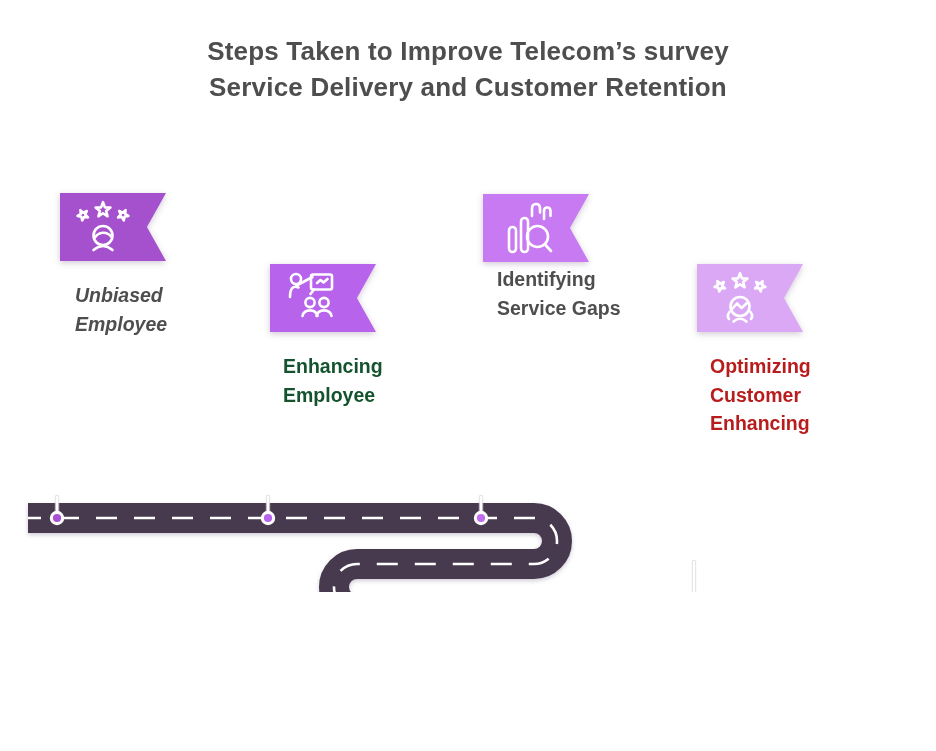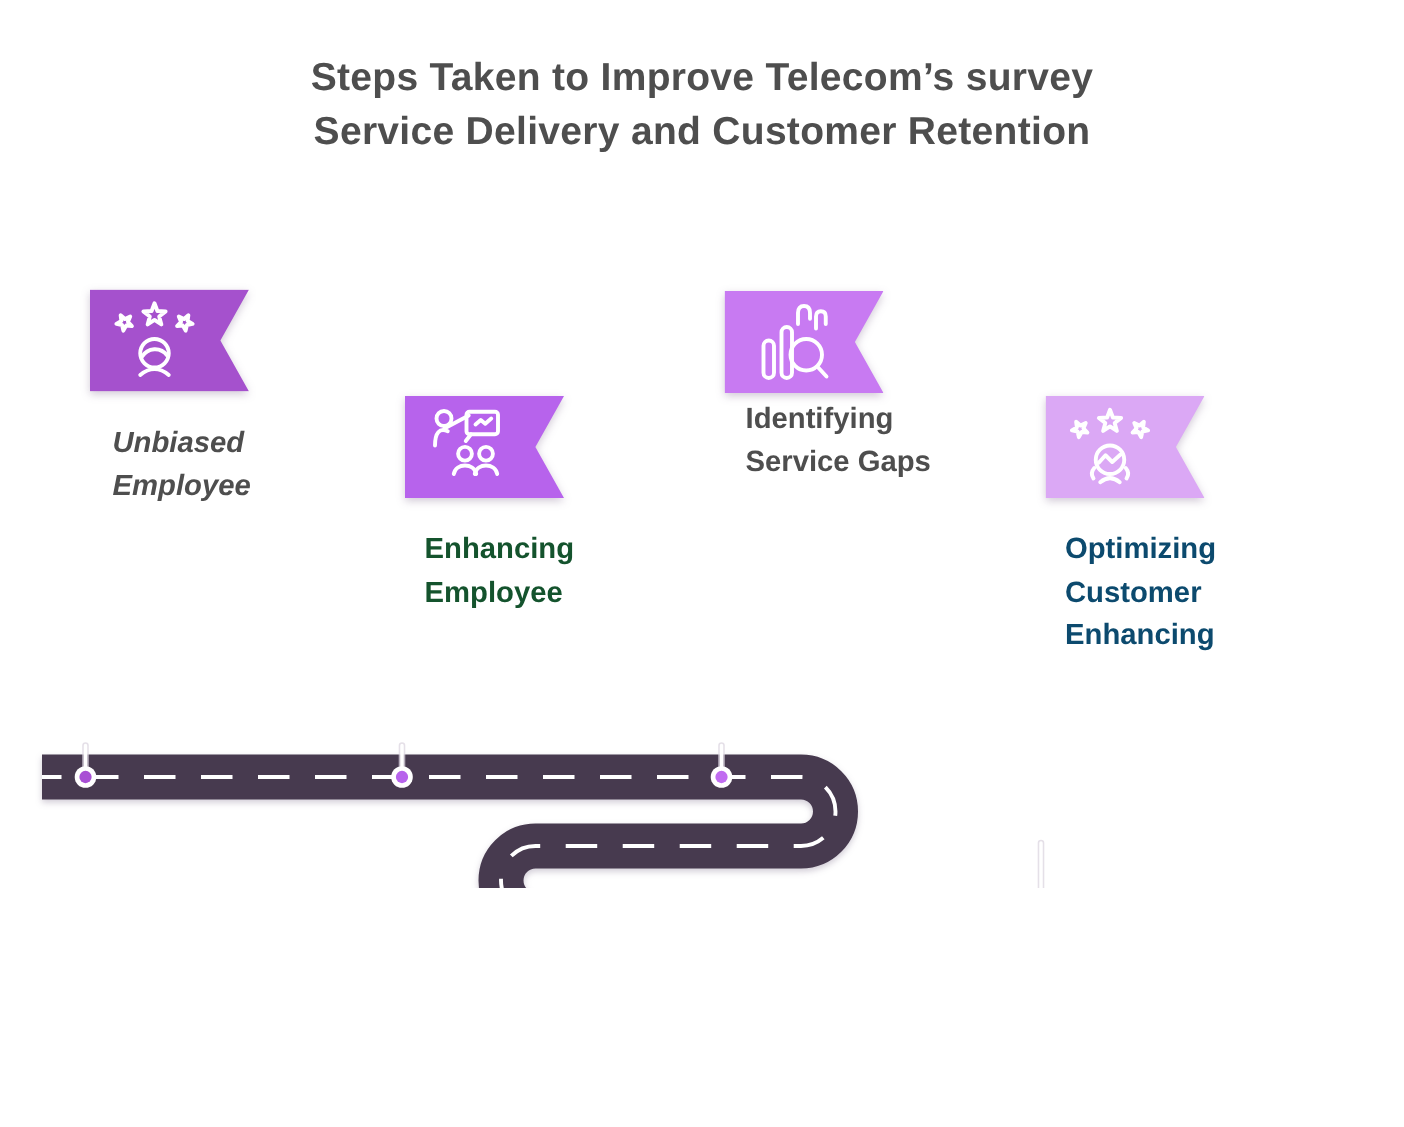--- a/index.html
+++ b/index.html
@@ -118,21 +118,21 @@
         <use href="#star5" transform="translate(50,16) scale(0.55) rotate(28)"></use>
         <circle cx="30" cy="36.5" r="9.5"></circle>
         <path d="M22.5 38.5 l4.5 -5 l4.5 4.5 l5.5 -5"></path>
         <path d="M19.5 42 Q16.5 45.5 19 49"></path>
         <path d="M40.5 42 Q43.5 45.5 41 49"></path>
         <path d="M23.5 51.5 Q30 46 36.5 51.5"></path>
       </svg>
     </div>
   </div>
 
-  <div class="step-label" style="left: 710px; top: 352px; color: #0c4a6e;">
+  <div class="step-label" style="left: 710px; top: 352px; color: #b91c1c;">
     <div>Optimizing</div>
     <div>Customer</div>
     <div>Enhancing</div>
   </div>
 
   <svg class="road-svg" viewBox="0 0 936 751">
 
     <path d="M28 518 H534 A23 23 0 0 1 534 564 H357 A23 23 0 0 0 357 610 H908" fill="none" stroke-width="30" style="filter: drop-shadow(rgba(70, 50, 90, 0.25) 0px 2px 2px); stroke: rgb(71, 58, 79);"></path>
 
     <path d="M28 518 H534 A23 23 0 0 1 534 564 H357 A23 23 0 0 0 357 610 H908" fill="none" stroke-width="2.6" stroke-dasharray="21 17" stroke-dashoffset="8" style="stroke: rgb(255, 255, 255);"></path>

